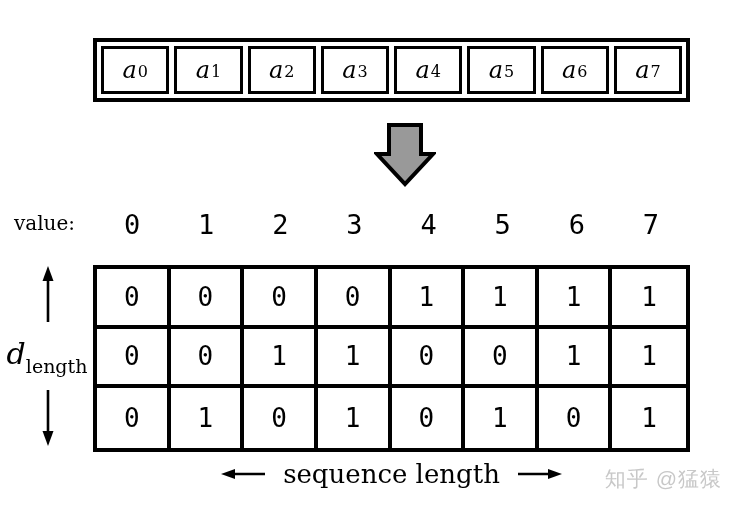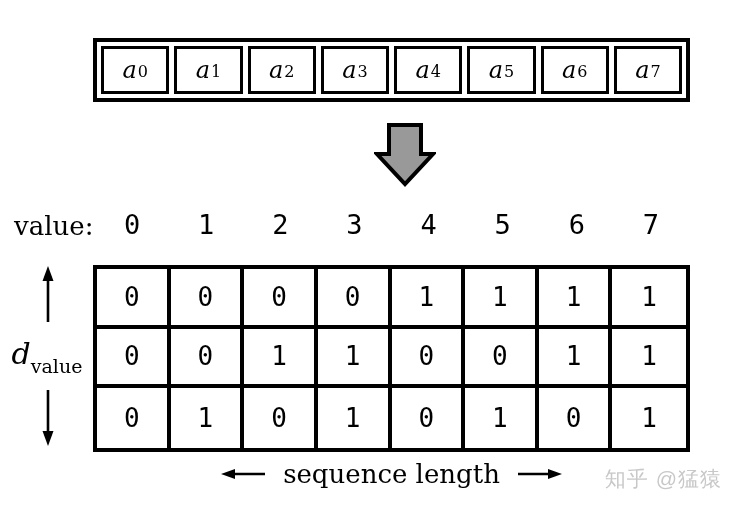--- a/index.html
+++ b/index.html
@@ -45,21 +45,21 @@
   
   .big-arrow {
     position: absolute;
     left: 374px; top: 123px;
   }
 
   
   .value-label {
     position: absolute;
     left: 14px; top: 211px;
-    font-size: 26px;
+    font-size: 20px;
   }
   .value-row {
     position: absolute;
     left: 95px; top: 209px;
     width: 593px;
     display: flex;
   }
   .value-row span {
     flex: 1;
     text-align: center;
@@ -215,21 +215,21 @@
     <div class="mcell">0</div>
     <div class="mcell">1</div>
     <div class="mcell">0</div>
     <div class="mcell">1</div>
   </div>
 
   <svg class="up-arrow" width="14" height="58" viewBox="0 0 14 58">
     <line x1="7" y1="56" x2="7" y2="12" stroke="#000" stroke-width="2.6"></line>
     <polygon points="7,0 12.5,15 1.5,15" fill="#000"></polygon>
   </svg>
-  <div class="dmodel"><i>d</i><sub>value</sub></div>
+  <div class="dmodel"><i>d</i><sub>length</sub></div>
   <svg class="down-arrow" width="14" height="60" viewBox="0 0 14 60">
     <line x1="7" y1="2" x2="7" y2="46" stroke="#000" stroke-width="2.6"></line>
     <polygon points="7,58 12.5,43 1.5,43" fill="#000"></polygon>
   </svg>
 
   <div class="bottom-axis">
     <svg width="46" height="12" viewBox="0 0 46 12">
       <line x1="44" y1="6" x2="11" y2="6" stroke="#000" stroke-width="2.6"></line>
       <polygon points="0,6 14,1 14,11" fill="#000"></polygon>
     </svg>

